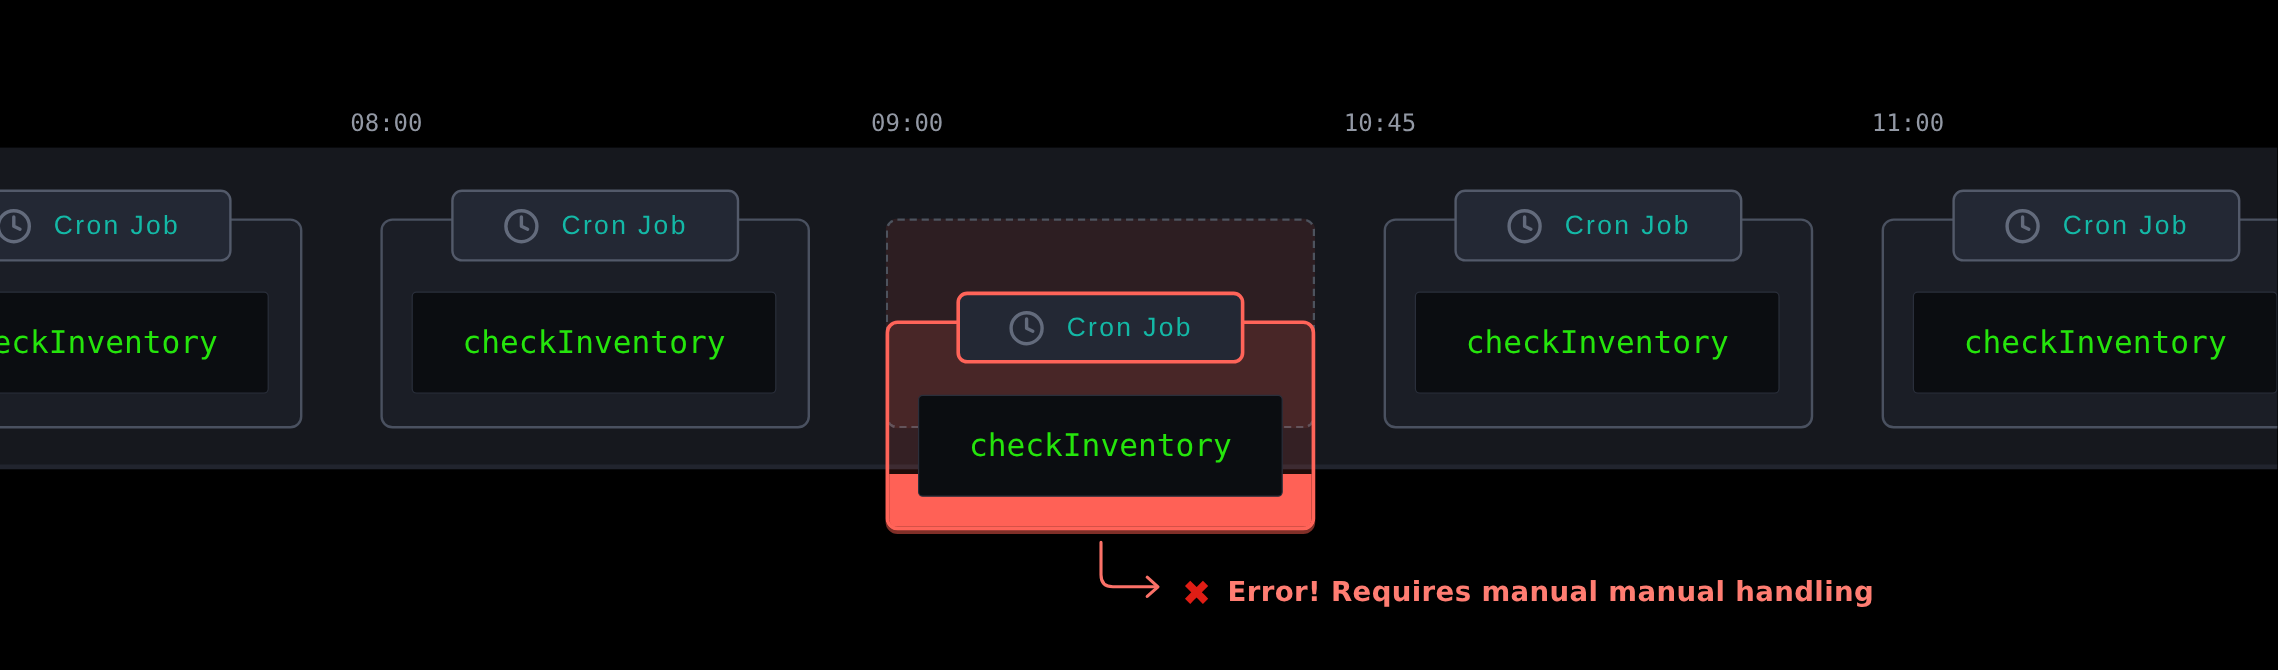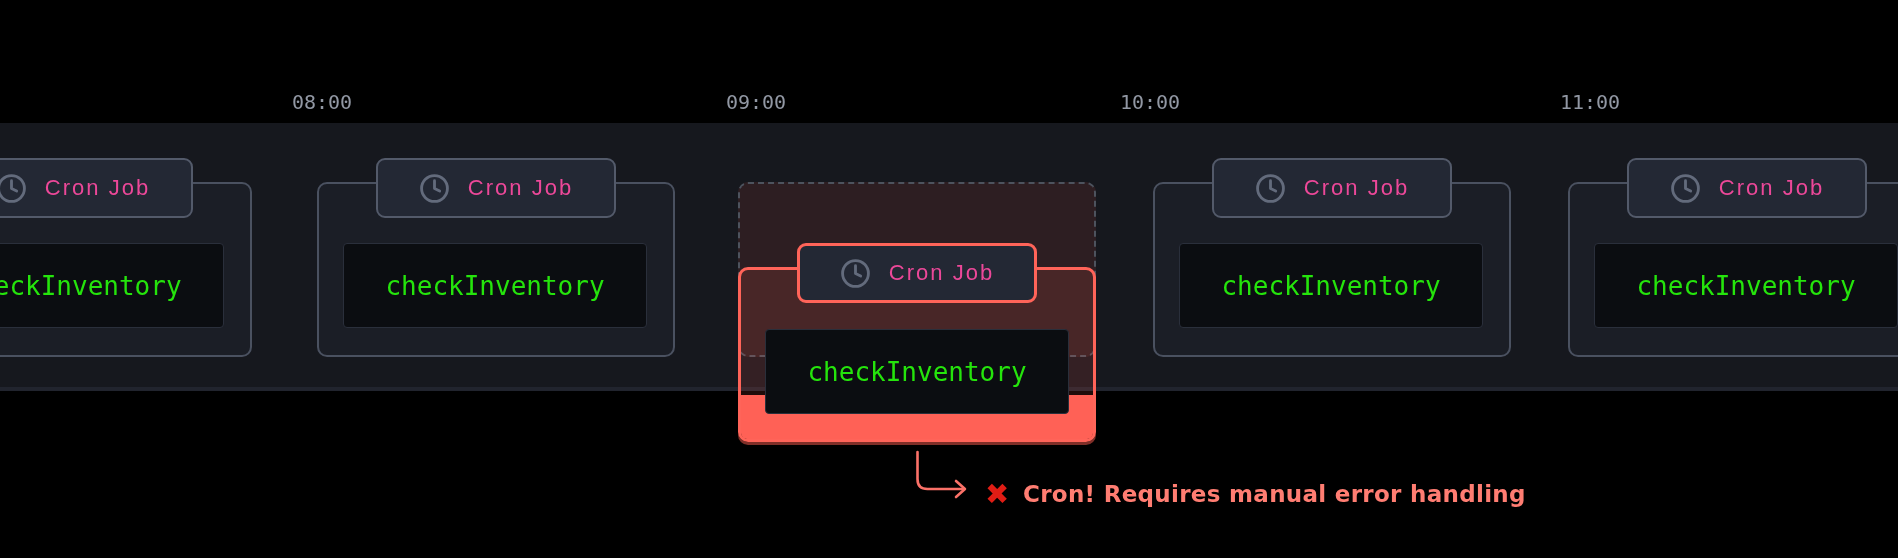--- a/index.html
+++ b/index.html
@@ -23,21 +23,21 @@
   
   .ghost{position:absolute;left:738px;top:182px;width:358px;height:175px;box-sizing:border-box;
         border:2px dashed #4d535e;border-radius:10px;background:rgba(255,90,80,0.10);}
 
   
   .badge{position:absolute;left:50%;transform:translateX(-50%);top:-26px;
         width:240px;height:60px;box-sizing:border-box;
         display:flex;align-items:center;justify-content:center;gap:18px;
         background:#232834;border:2px solid #535a6a;border-radius:9px;z-index:3;}
   .card--error .badge{border:3px solid #ff6459;top:-27px;}
-  .badge-label{font:400 22px "Liberation Sans",sans-serif;letter-spacing:2px;color:#ec4899;white-space:nowrap;}
+  .badge-label{font:400 22px "Liberation Sans",sans-serif;letter-spacing:2px;color:#14b8a6;white-space:nowrap;}
   .clock{width:31px;height:31px;color:#636b7c;flex:0 0 auto;}
 
   
   .code{position:absolute;left:24px;top:59px;width:304px;height:85px;box-sizing:border-box;
         display:flex;align-items:center;justify-content:center;
         background:#0b0d11;border:1px solid #2a2f3b;border-radius:4px;z-index:2;}
   .code span{font:400 26px "DejaVu Sans Mono",monospace;color:#25e40c;white-space:nowrap;}
 
   
   .fillbar{position:absolute;left:0;right:0;bottom:0;height:44px;
@@ -52,21 +52,21 @@
 </style>
 </head>
 <body>
 
 <div id="stage">
 
   <div class="lane"></div>
 
   <div class="time" style="left:322px">08:00</div>
   <div class="time" style="left:756px">09:00</div>
-  <div class="time" style="left:1150px">10:00</div>
+  <div class="time" style="left:1150px">10:45</div>
   <div class="time" style="left:1590px">11:00</div>
 
   <div class="card" style="left:-106px">
     <div class="badge">
       <svg class="clock" viewBox="0 0 24 24" fill="none" stroke="currentColor" stroke-width="2.2" stroke-linecap="round" stroke-linejoin="round">
           <circle cx="12" cy="12" r="10"></circle>
           <polyline points="12 6 12 12 16 14"></polyline>
         </svg>
       <span class="badge-label">Cron Job</span>
     </div>
@@ -127,15 +127,15 @@
     <div class="code">
       <span>checkInventory</span>
     </div>
   </div>
 
   <svg class="arrow" width="90" height="60" fill="none" stroke="#fb7168" stroke-width="2.6" stroke-linecap="round" stroke-linejoin="round">
     <path d="M22.5 7 L22.5 34 Q22.5 44 32.5 44 L68 44"></path>
     <path d="M61 36 L70 44 L61 52"></path>
   </svg>
   <span class="cross">✖</span>
-  <span class="errmsg">Cron! Requires manual error handling</span>
+  <span class="errmsg">Error! Requires manual manual handling</span>
 
 </div>
 
 </body></html>

